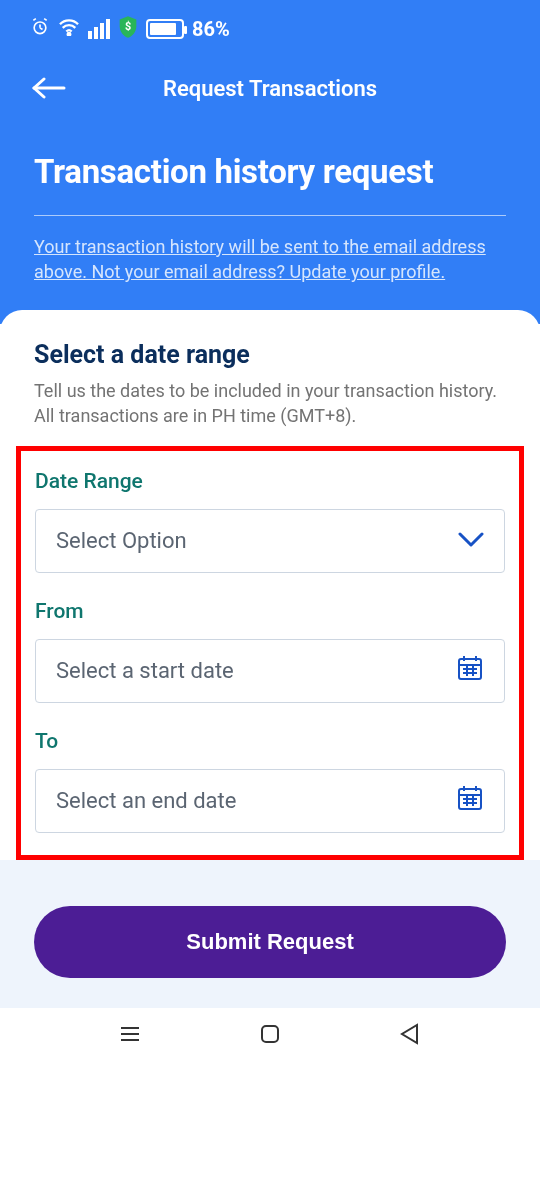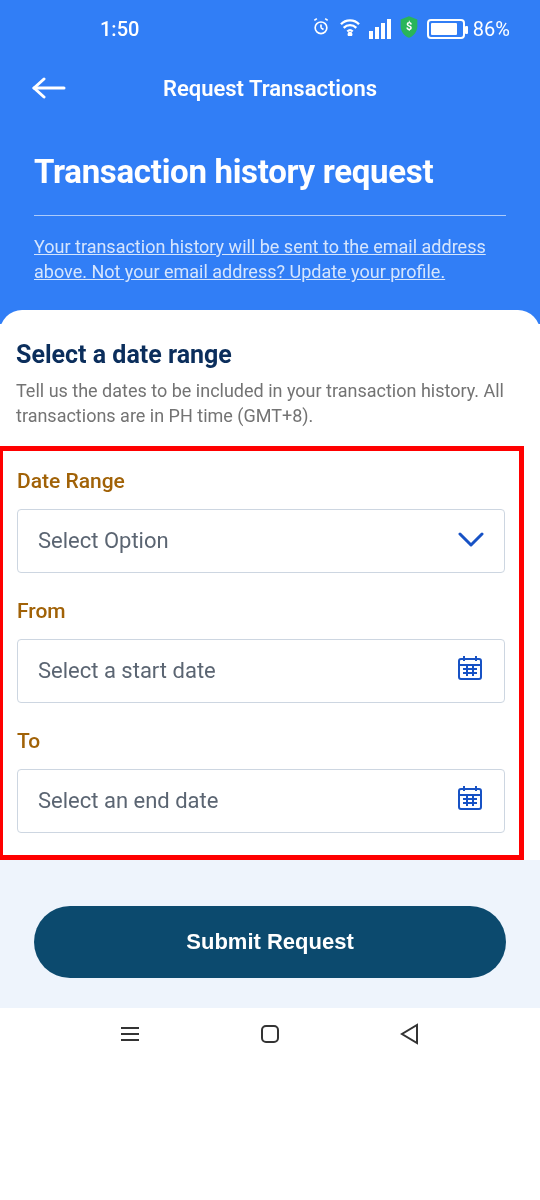--- a/index.html
+++ b/index.html
@@ -7,21 +7,21 @@
 
   .screen { position: relative; width: 540px; height: 1200px; background: #fff; }
 
   
   .blue-area { background: #317ef6; color: #fff; padding-bottom: 40px; }
 
   
   .statusbar { display: flex; align-items: center; justify-content: space-between; height: 58px; padding: 0 30px; font-size: 20px; font-weight: 500; }
   .status-left { padding-left: 70px; }
   .status-right { display: flex; align-items: center; gap: 8px; }
-  .status-right .pct { font-size: 20px; font-weight: 400; }
+  .status-right .pct { font-size: 20px; font-weight: 700; }
   .shield { width: 20px; height: 24px; }
   .battery { width: 38px; height: 20px; border: 2px solid #fff; border-radius: 4px; position: relative; display: flex; align-items: center; padding: 2px; }
   .battery::after { content: ""; position: absolute; right: -5px; top: 5px; width: 3px; height: 8px; background: #fff; border-radius: 1px; }
   .battery-fill { background: #fff; height: 100%; width: 86%; border-radius: 1px; }
   .signal { display: flex; align-items: flex-end; gap: 2px; }
   .signal span { display: block; width: 4px; background: #fff; }
   .signal span:nth-child(1){height:8px;} .signal span:nth-child(2){height:12px;} .signal span:nth-child(3){height:16px;} .signal span:nth-child(4){height:20px;}
 
   
   .topnav { display: flex; align-items: center; height: 60px; padding: 0 32px; position: relative; }
@@ -30,51 +30,50 @@
 
   
   .header-content { padding: 34px 34px 0 34px; }
   .h-title { font-size: 33px; font-weight: 700; letter-spacing: -0.3px; }
   .h-divider { height: 1px; background: rgba(255,255,255,0.6); margin: 24px 0 18px; }
   .sentto { font-size: 19px; font-weight: 600; display: flex; gap: 6px; }
   .sentto .redact { display: inline-block; width: 120px; height: 18px; background: rgba(255,255,255,0.0); }
   .h-sub { margin-top: 18px; font-size: 18px; line-height: 1.4; color: rgba(255,255,255,0.8); font-weight: 400; text-decoration: underline; }
 
   
-  .card { background: #fff; border-top-left-radius: 22px; border-top-right-radius: 22px; margin-top: -14px; padding: 30px 34px 0 16px; }
+  .card { background: #fff; border-top-left-radius: 22px; border-top-right-radius: 22px; margin-top: -14px; padding: 30px 34px 0 34px; }
 
   .section-title { font-size: 25px; font-weight: 700; color: #0b2e5c; }
   .section-sub { margin-top: 10px; font-size: 18px; color: #737373; line-height: 1.35; }
 
   .highlight-box { margin-top: 18px; border: 5px solid #ff0000; padding: 14px 14px 22px 14px; position: relative; left: -18px; width: calc(100% + 36px); }
 
-  .field-label { font-size: 21px; font-weight: 500; color: #a16207; margin-top: 4px; }
+  .field-label { font-size: 21px; font-weight: 500; color: #0f766e; margin-top: 4px; }
   .field-label.mt { margin-top: 26px; }
 
   .input-box { margin-top: 16px; border: 1px solid #cdd6e1; border-radius: 4px; height: 64px; display: flex; align-items: center; justify-content: space-between; padding: 0 20px; font-size: 22px; color: #5b6572; }
   .input-box .chev { color: #1752c5; }
   .input-box .cal { color: #1752c5; }
 
   
   .footer-area { background: #eef4fc; padding: 46px 34px 30px; }
-  .submit-btn { background: #0c4a6e; color: #fff; border: none; width: 100%; height: 72px; border-radius: 40px; font-size: 22px; font-weight: 700; }
+  .submit-btn { background: #4c1d95; color: #fff; border: none; width: 100%; height: 72px; border-radius: 40px; font-size: 22px; font-weight: 700; }
 
   
   .navbar { height: 56px; background: #fff; display: flex; align-items: center; justify-content: space-around; padding: 0 60px; }
   .nav-icon { width: 26px; height: 26px; stroke: #333; stroke-width: 2; fill: none; }
 </style>
 </head>
 <body>
 
 <div class="screen">
 
   <div class="blue-area">
 
     <div class="statusbar">
-      <div class="status-left">1:50</div>
       <div class="status-right">
         <span>
           <svg width="20" height="20" viewBox="0 0 24 24" fill="#fff">
               <circle cx="12" cy="13" r="7" fill="none" stroke="#fff" stroke-width="2"></circle>
               <line x1="12" y1="13" x2="12" y2="9" stroke="#fff" stroke-width="2"></line>
               <line x1="12" y1="13" x2="15" y2="15" stroke="#fff" stroke-width="2"></line>
               <line x1="4" y1="4" x2="7" y2="2" stroke="#fff" stroke-width="2"></line>
               <line x1="20" y1="4" x2="17" y2="2" stroke="#fff" stroke-width="2"></line>
             </svg>
         </span>

